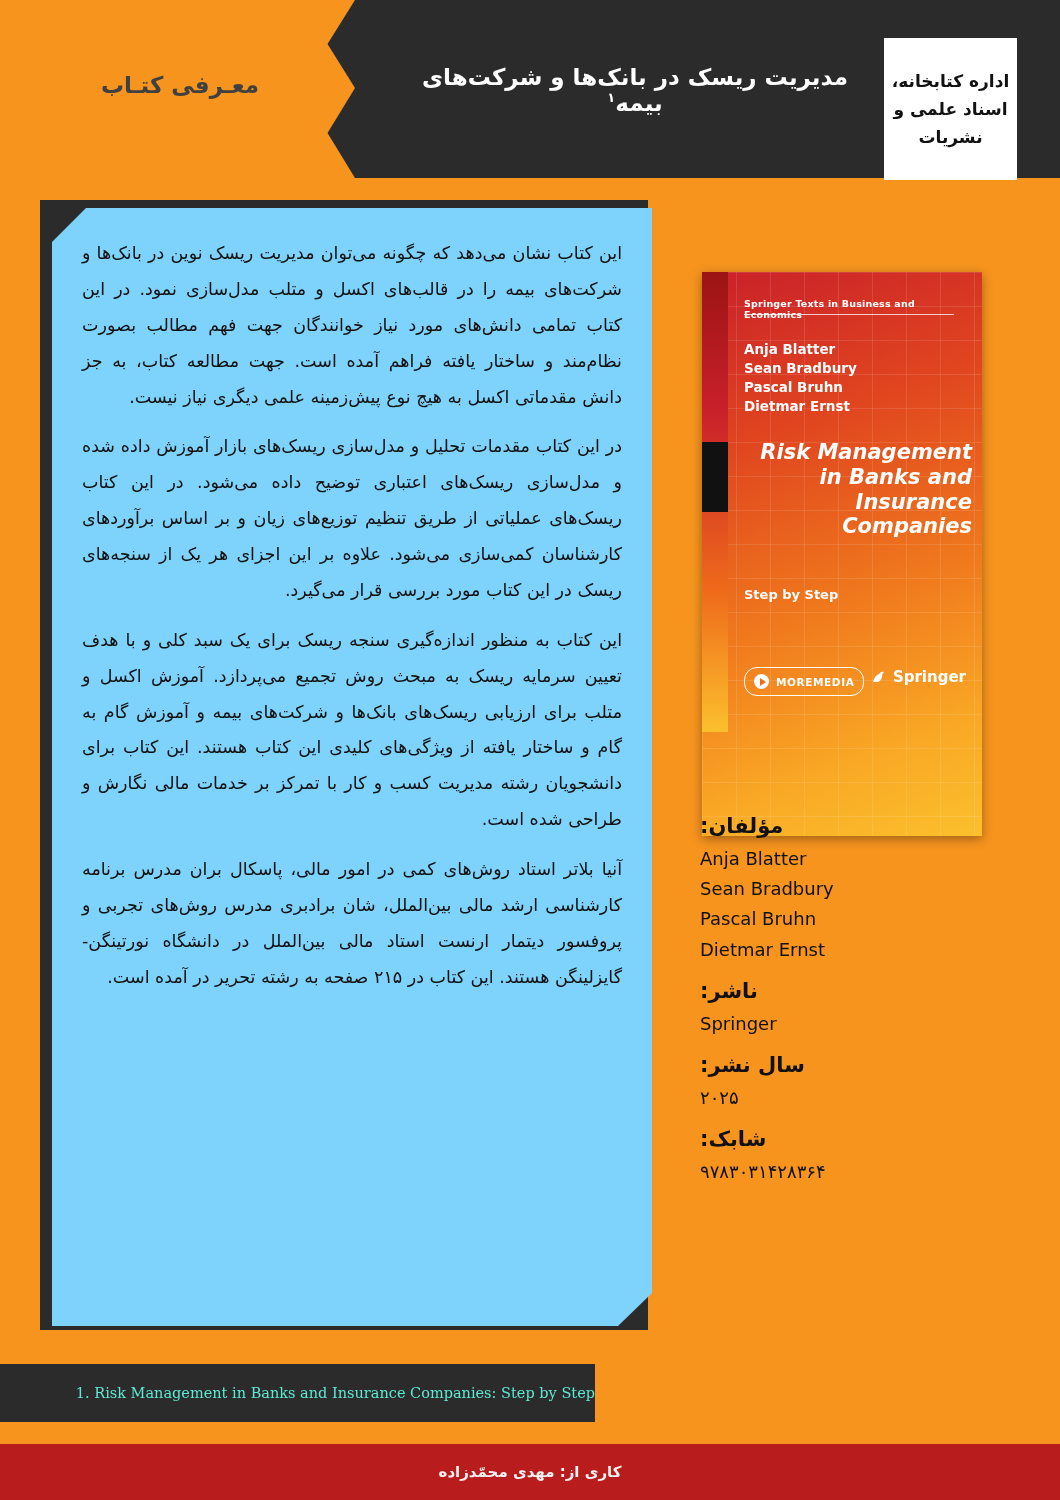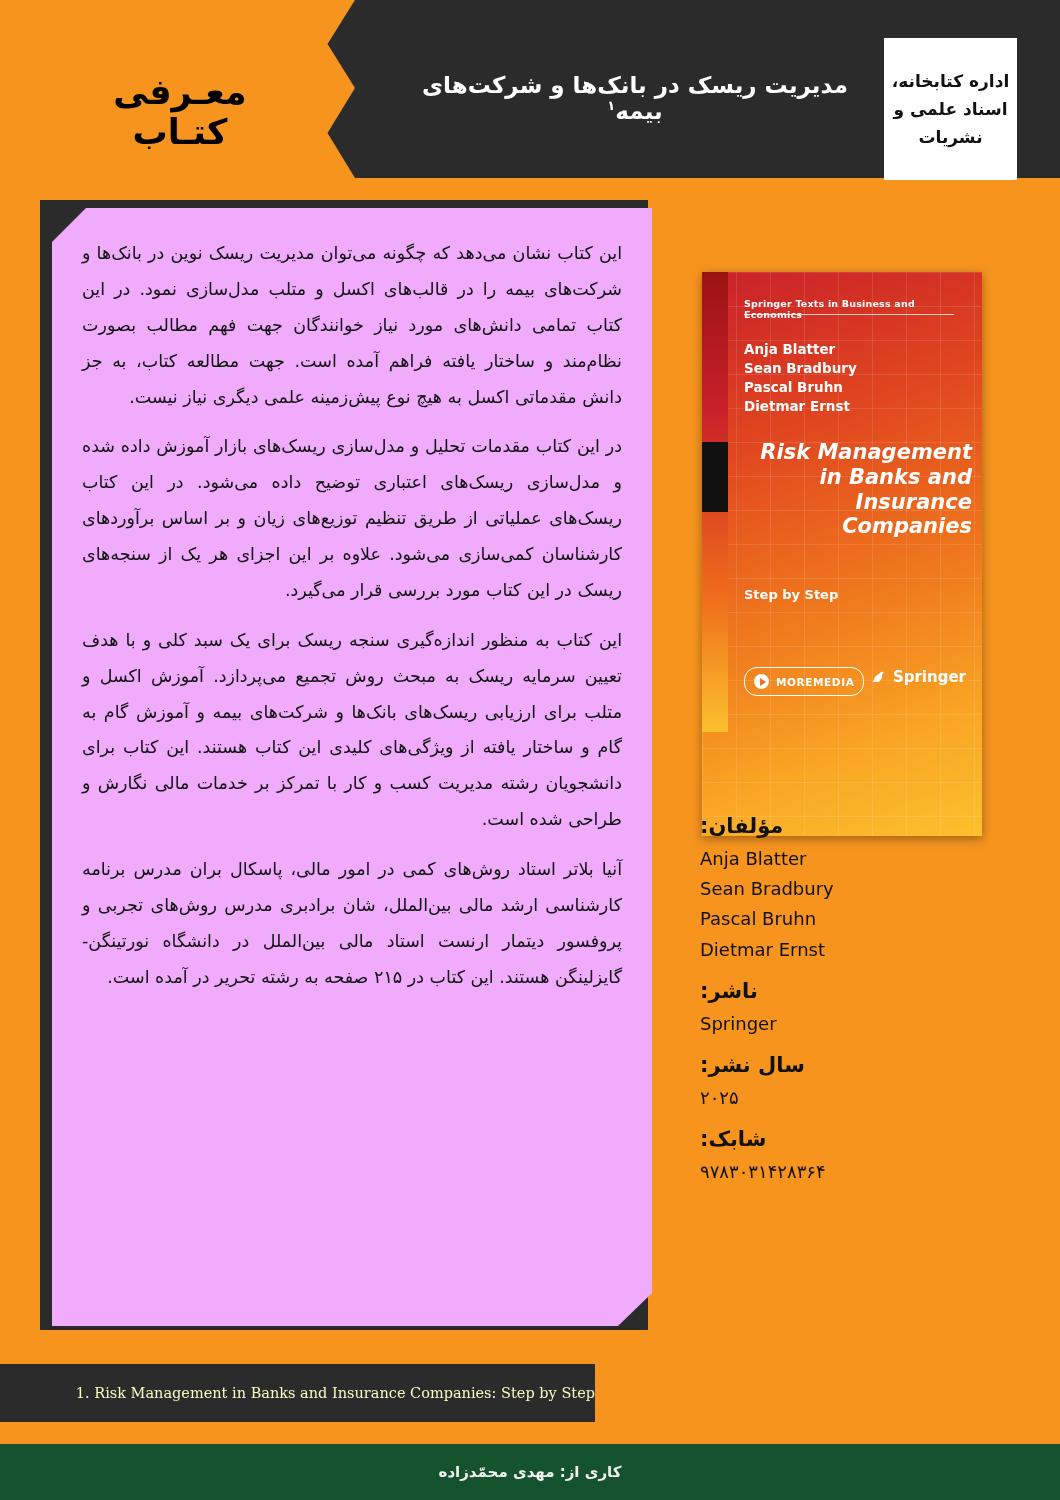--- a/index.html
+++ b/index.html
@@ -22,50 +22,50 @@
     background:#2b2b2b;
     clip-path: polygon(0 0, 1060px 0, 1060px 178px, 355px 178px, 300px 88px, 355px 0px, 0 0);
   }
   
   .ribbon-orange-left{
     position:absolute; top:0; left:0; width:360px; height:178px;
     background:#F6941E;
     clip-path: polygon(0 0, 300px 0, 355px 88px, 300px 178px, 0 178px);
   }
   .banner-title{
-    position:absolute; top:72px; left:395px; width:480px;
+    position:absolute; top:64px; left:395px; width:480px;
     color:#fff; font-size:23px; font-weight:bold;
     text-align:center; direction:rtl;
     font-family:"DejaVu Sans", sans-serif;
   }
   .banner-title sup{ font-size:13px; }
   .intro-label{
     position:absolute; top:72px; left:60px; width:240px;
-    color:#000000; font-size:35px; font-weight:bold;
+    color:#404040; font-size:23px; font-weight:bold;
     text-align:center; letter-spacing:2px;
     direction:rtl;
   }
   .library-box{
     position:absolute; top:38px; left:884px; width:133px; height:142px;
     background:#ffffff;
     display:flex; align-items:center; justify-content:flex-start;
     text-align:center; padding:6px;
   }
   .library-box span{
     font-size:17px; font-weight:bold; color:#111; line-height:1.65; direction:rtl;
   }
 
   
   .panel-shadow{
     position:absolute; left:40px; top:200px; width:608px; height:1130px;
     background:#2b2b2b;
   }
   .panel{
     position:absolute; left:52px; top:208px; width:600px; height:1118px;
-    background:#f0abfc;
+    background:#7dd3fc;
     clip-path: polygon(34px 0, 600px 0, 600px 1085px, 566px 1118px, 0 1118px, 0 34px);
     padding:28px 30px 20px 30px;
   }
   .panel p{
     margin:0 0 14px 0;
     direction:rtl; text-align:justify;
     font-size:17.5px; line-height:2.05; color:#111;
     font-family:"DejaVu Sans", sans-serif;
   }
 
@@ -148,26 +148,26 @@
   }
   .meta .val.rtl{ direction:rtl; }
 
   
   .footnote-bar{
     position:absolute; left:0; bottom:78px; width:595px; height:58px;
     background:#2b2b2b;
     display:flex; align-items:center;
   }
   .footnote-bar span{
-    color:#fef9c3; font-size:14.5px; direction:ltr; padding-left:14px;
+    color:#5eead4; font-size:14.5px; direction:ltr; padding-left:14px;
     font-family:"DejaVu Serif", serif;
   }
   .footer{
     position:absolute; left:0; bottom:0; width:1060px; height:56px;
-    background:#14532d;
+    background:#b91c1c;
     display:flex; align-items:center; justify-content:center;
   }
   .footer span{
     color:#f2f2f2; font-size:15px; font-weight:bold; direction:rtl;
   }
 </style>
 </head>
 <body>
 
 <div class="top-ribbon">

